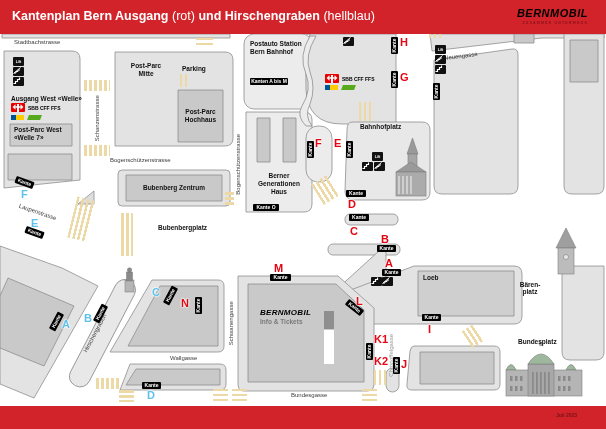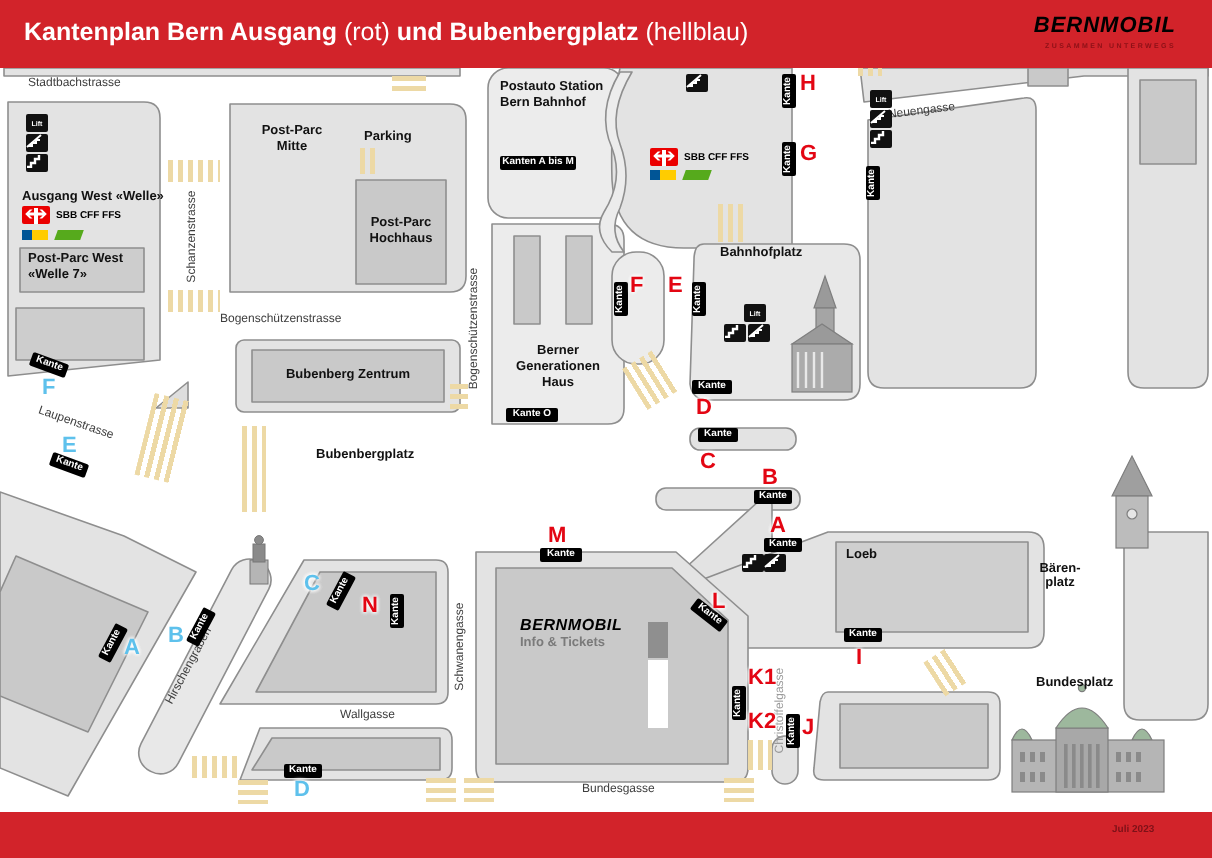--- a/index.html
+++ b/index.html
@@ -43,21 +43,21 @@
 </style>
 </head>
 <body>
 
 <div id="frame">
 
   <div id="hdr">
     <div class="title">
       <span>Kantenplan Bern Ausgang</span>
       <span class="nrm">(rot)</span>
-      <span>und Bubenbergplatz</span>
+      <span>und Hirschengraben</span>
       <span class="nrm">(hellblau)</span>
     </div>
     <div class="logo">BERNMOBIL</div>
     <div class="tag">ZUSAMMEN UNTERWEGS</div>
   </div>
 
   <div id="map">
 
     <svg width="606" height="372" viewBox="0 0 606 372">
       <g fill="#e3e3e3" stroke="#8e8e8e" stroke-width="0.8" stroke-linejoin="round">

